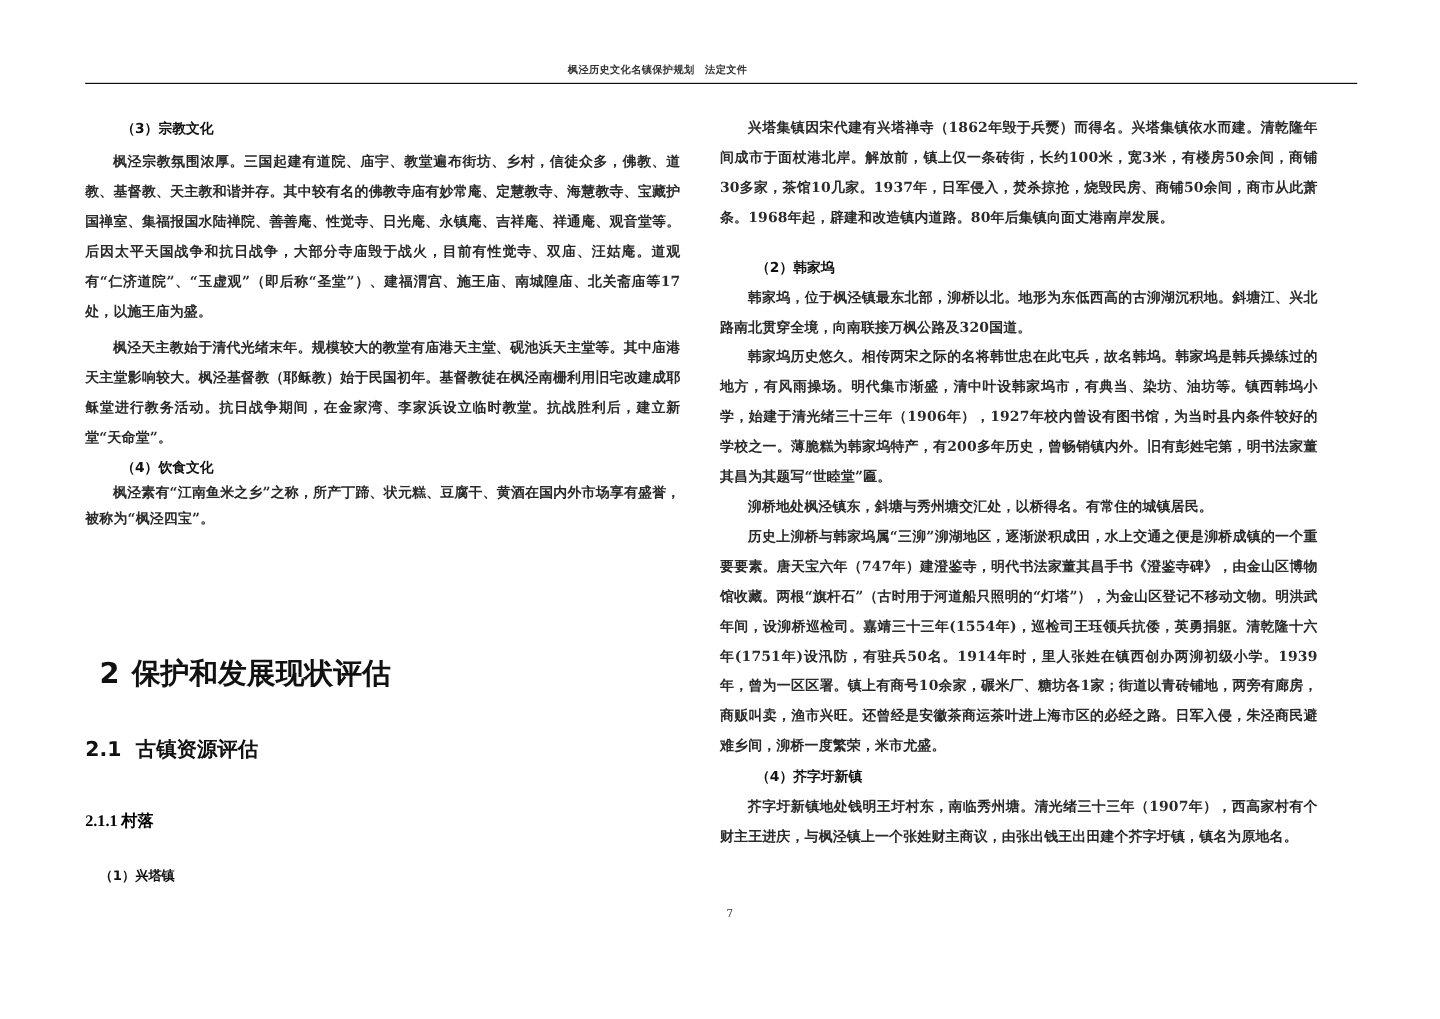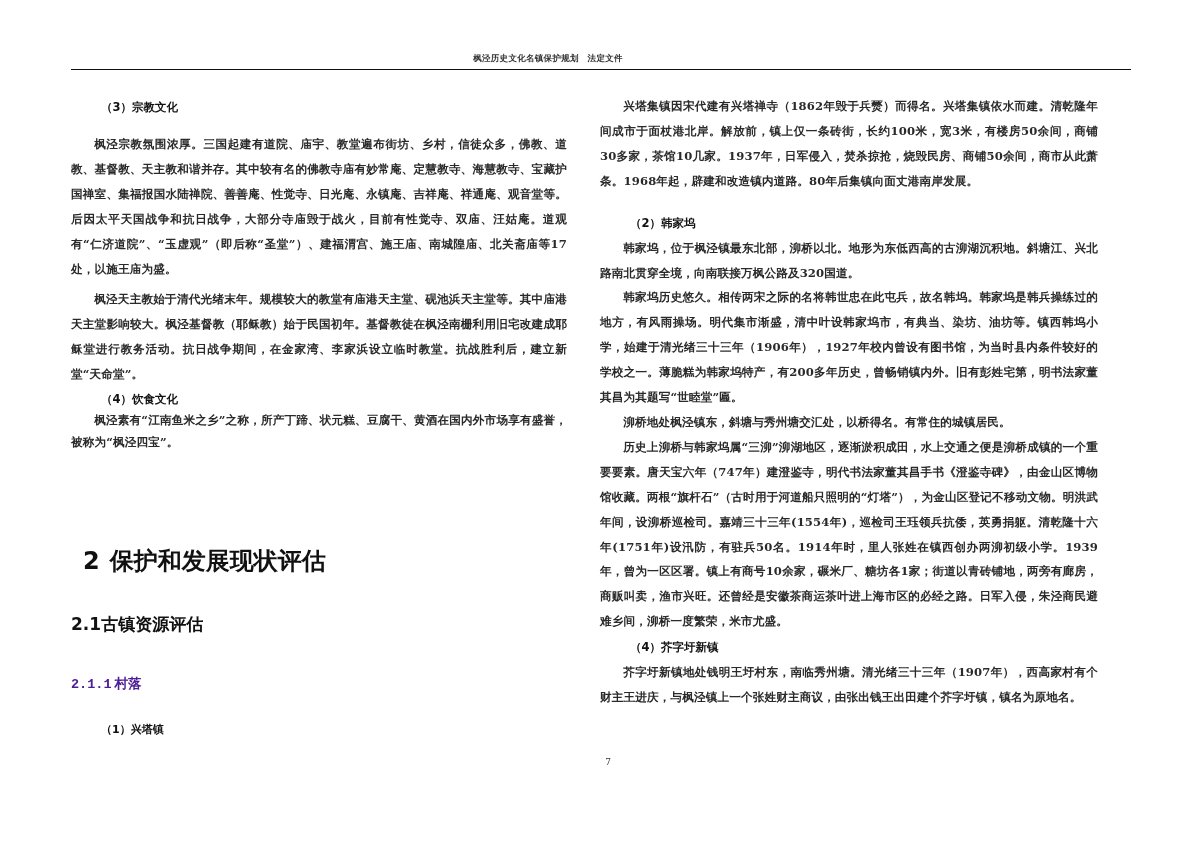--- a/index.html
+++ b/index.html
@@ -32,48 +32,48 @@
     position:absolute; left:71px; top:533px;
     font-family:"DejaVu Sans", "Liberation Sans", sans-serif;
     font-size:24px; font-weight:bold; color:#111; margin:12px;
   }
   .h1 .num { margin-right:10px; }
   .h2 {
     position:absolute; left:71px; top:613px;
     font-family:"DejaVu Sans", "Liberation Sans", sans-serif;
     font-size:17px; font-weight:bold; color:#111; margin:0;
   }
-  .h2 .num { }
+  .h2 .num { margin-right:12px; }
   .h3 {
     position:absolute; left:71px; top:675px;
-    font-family:Liberation Mono, monospace;
-    font-size:13.5px; font-weight:bold; color:#4c1d95; margin:0;
+    font-family:Liberation Serif, serif;
+    font-size:13.5px; font-weight:bold; color:#000000; margin:0;
   }
   .h3 .num { margin-right:3px; }
   .h4 {
-    position:absolute; left:101px; top:722px;
+    position:absolute; left:83px; top:722px;
     font-family:"DejaVu Sans", "Liberation Sans", sans-serif;
     font-size:11px; font-weight:bold; color:#111; margin:0;
   }
   .page-number {
     position:absolute; left:0; width:1216px; top:757px; text-align:center;
     font-size:9px; color:#333;
   }
 </style>
 </head>
 <body>
 
 <div>
   <div class="header-title">枫泾历史文化名镇保护规划　法定文件</div>
   <div class="header-rule"></div>
 </div>
 
 <div class="col col-left">
   <p class="sub">（3）宗教文化</p>
-  <p class="p" style="margin-top:12px;">枫泾宗教氛围浓厚。三国起建有道院、庙宇、教堂遍布街坊、乡村，信徒众多，佛教、道教、基督教、天主教和谐并存。其中较有名的佛教寺庙有妙常庵、定慧教寺、海慧教寺、宝藏护国禅室、集福报国水陆禅院、善善庵、性觉寺、日光庵、永镇庵、吉祥庵、祥通庵、观音堂等。后因太平天国战争和抗日战争，大部分寺庙毁于战火，目前有性觉寺、双庙、汪姑庵。道观有“仁济道院”、“玉虚观”（即后称“圣堂”）、建福渭宫、施王庙、南城隍庙、北关斋庙等17处，以施王庙为盛。</p>
+  <p class="p" style="margin-top:2px;">枫泾宗教氛围浓厚。三国起建有道院、庙宇、教堂遍布街坊、乡村，信徒众多，佛教、道教、基督教、天主教和谐并存。其中较有名的佛教寺庙有妙常庵、定慧教寺、海慧教寺、宝藏护国禅室、集福报国水陆禅院、善善庵、性觉寺、日光庵、永镇庵、吉祥庵、祥通庵、观音堂等。后因太平天国战争和抗日战争，大部分寺庙毁于战火，目前有性觉寺、双庙、汪姑庵。道观有“仁济道院”、“玉虚观”（即后称“圣堂”）、建福渭宫、施王庙、南城隍庙、北关斋庙等17处，以施王庙为盛。</p>
   <p class="p" style="margin-top:6px;">枫泾天主教始于清代光绪末年。规模较大的教堂有庙港天主堂、砚池浜天主堂等。其中庙港天主堂影响较大。枫泾基督教（耶稣教）始于民国初年。基督教徒在枫泾南栅利用旧宅改建成耶稣堂进行教务活动。抗日战争期间，在金家湾、李家浜设立临时教堂。抗战胜利后，建立新堂“天命堂”。</p>
   <p class="sub" style="margin-top:2px; line-height:20px;">（4）饮食文化</p>
   <p class="p tight">枫泾素有“江南鱼米之乡”之称，所产丁蹄、状元糕、豆腐干、黄酒在国内外市场享有盛誉，被称为“枫泾四宝”。</p>
 </div>
 
 <h1 class="h1">
   <span class="num">2</span><span>保护和发展现状评估</span>
 </h1>
 
 <h2 class="h2">

